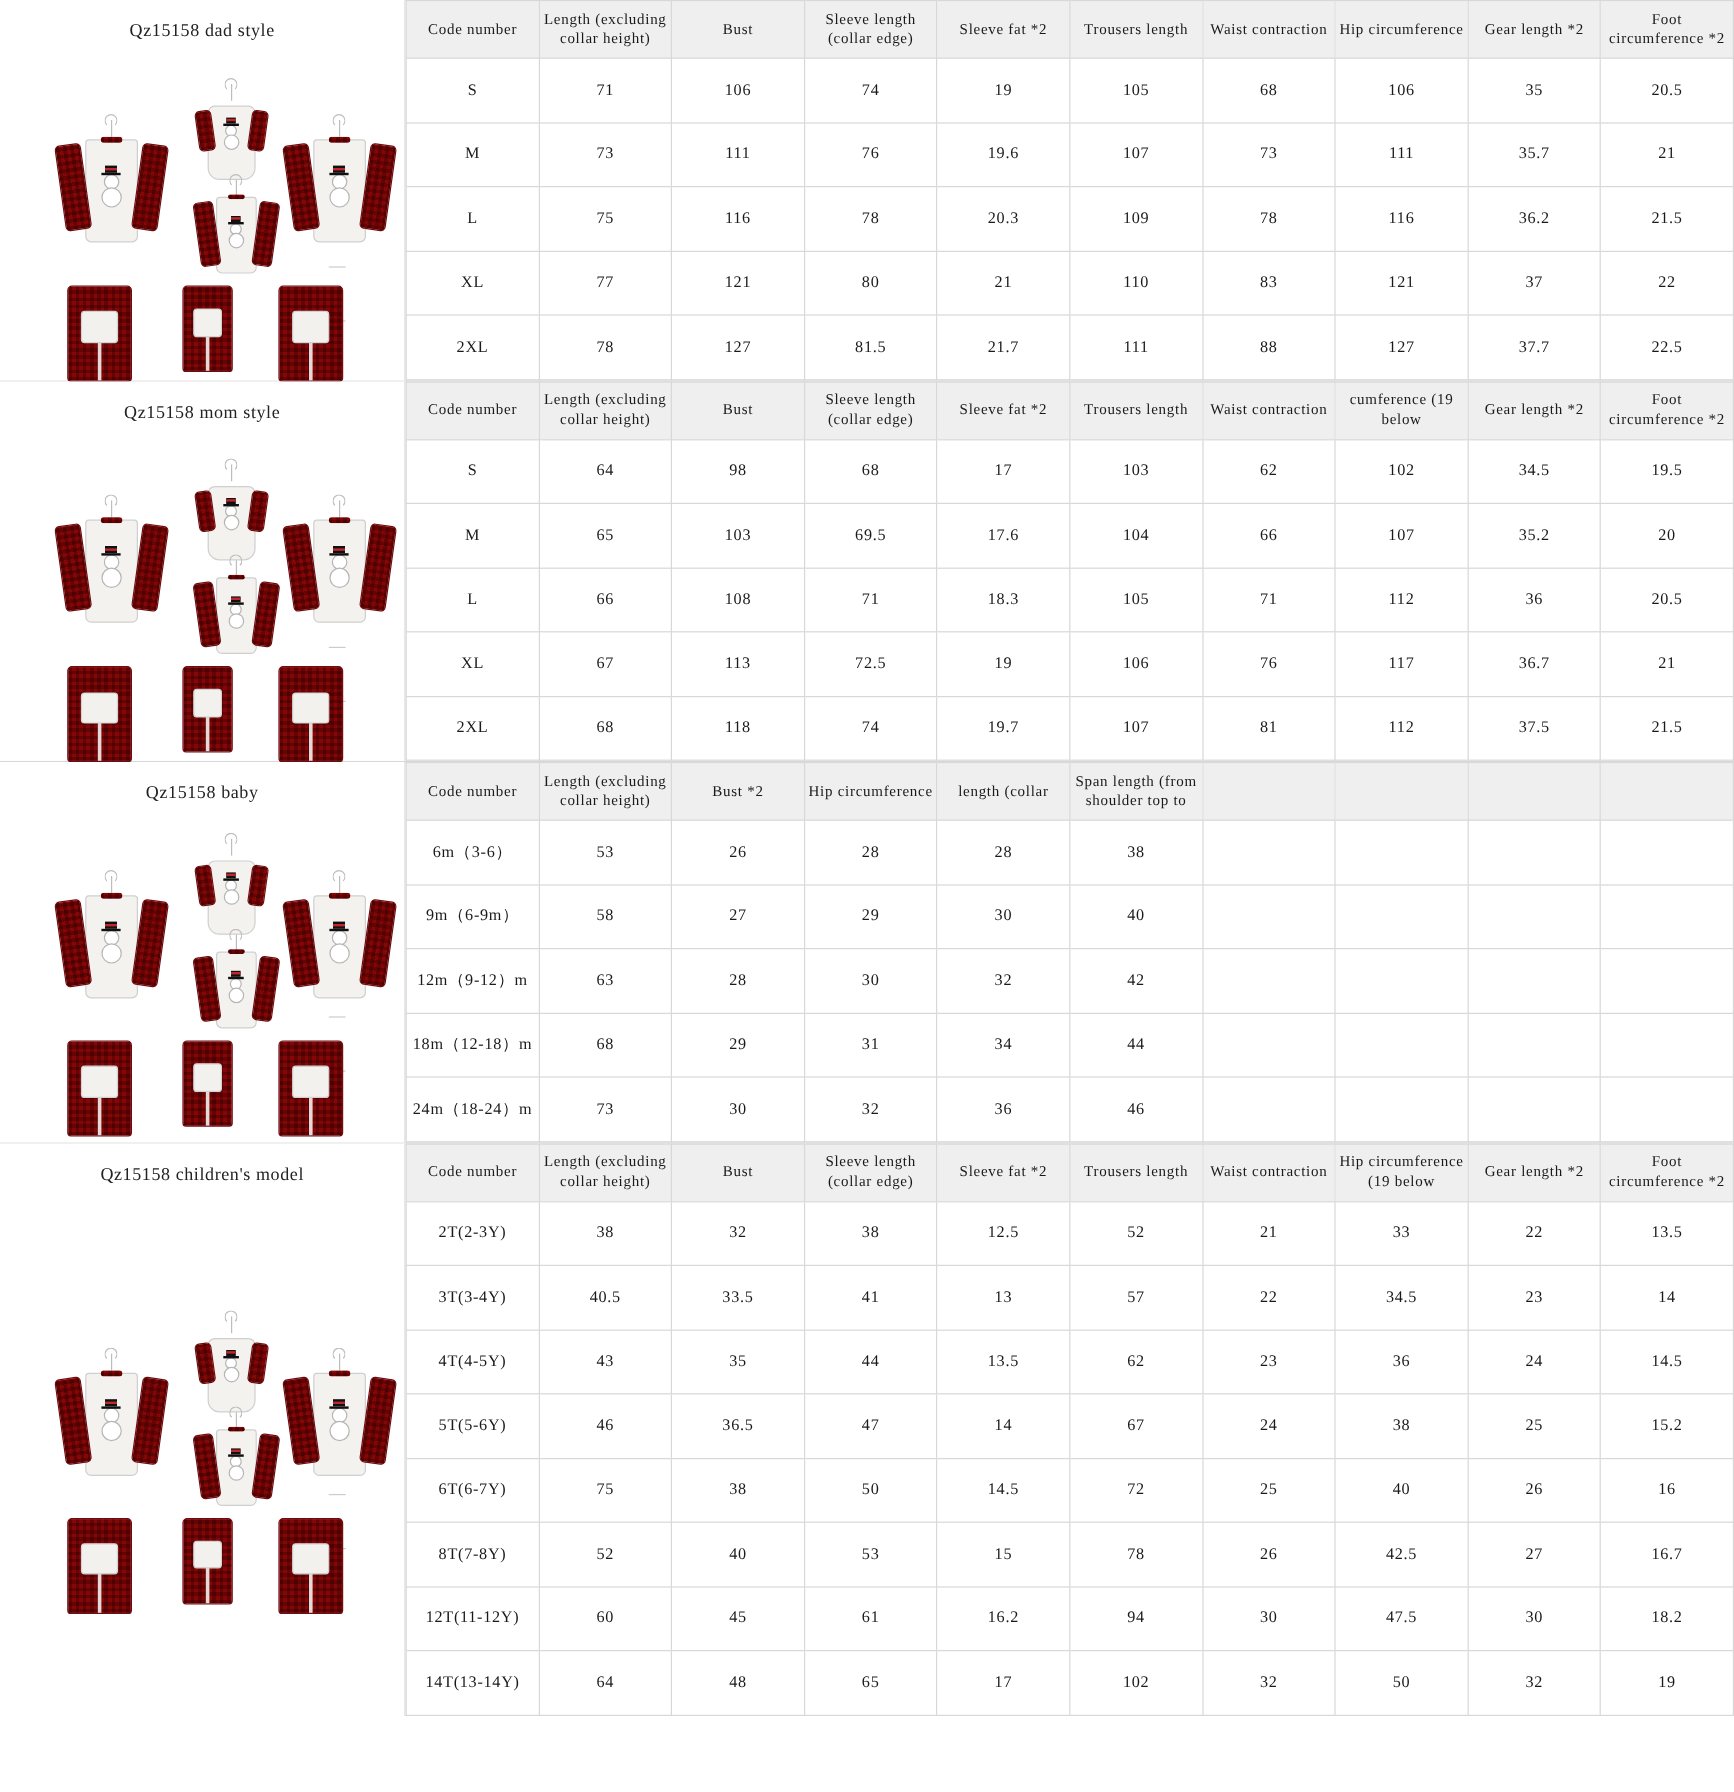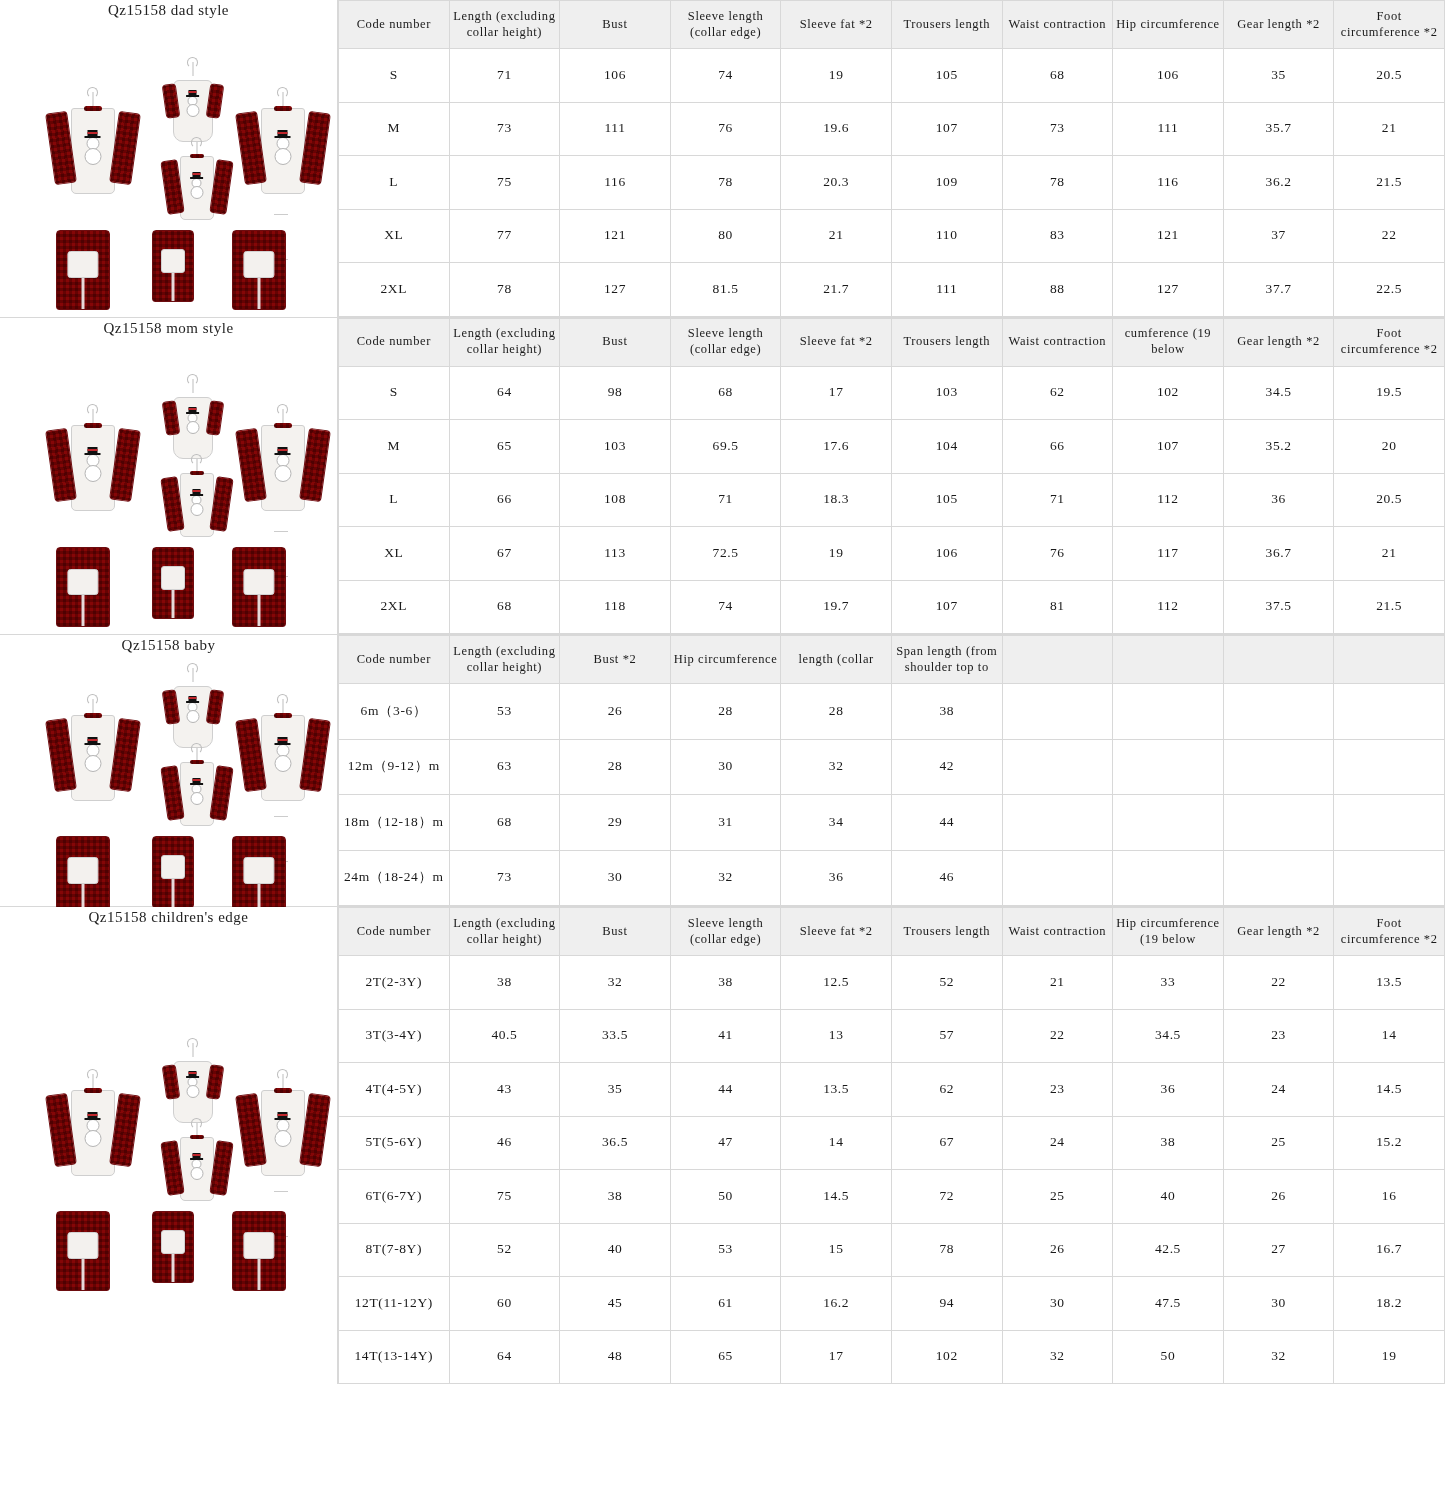--- a/index.html
+++ b/index.html
@@ -33,21 +33,21 @@
     flex-direction: column;
     align-items: center;
     background: #ffffff;
     position: relative;
   }
   .label-title {
     font-size: 15px;
     color: #222;
     letter-spacing: 0.5px;
     text-align: center;
-    padding-top: 2px;
+    padding-top: 18px;
     padding-bottom: 8px;
     width: 100%;
   }
   .img-wrap {
     flex: 1 1 auto;
     display: flex;
     align-items: center;
     justify-content: center;
     width: 100%;
     padding: 4px 0 10px 0;
@@ -647,20 +647,32 @@
           <td>26</td>
           <td>28</td>
           <td>28</td>
           <td>38</td>
           <td class="empty"></td>
           <td class="empty"></td>
           <td class="empty"></td>
           <td class="empty"></td>
         </tr>
         <tr>
+          <td class="code">9m（6-9m）</td>
+          <td>58</td>
+          <td>27</td>
+          <td>29</td>
+          <td>30</td>
+          <td>40</td>
+          <td class="empty"></td>
+          <td class="empty"></td>
+          <td class="empty"></td>
+          <td class="empty"></td>
+        </tr>
+        <tr>
           <td class="code">12m（9-12）m</td>
           <td>63</td>
           <td>28</td>
           <td>30</td>
           <td>32</td>
           <td>42</td>
           <td class="empty"></td>
           <td class="empty"></td>
           <td class="empty"></td>
           <td class="empty"></td>
@@ -688,21 +700,21 @@
           <td class="empty"></td>
           <td class="empty"></td>
           <td class="empty"></td>
         </tr>
       </tbody>
     </table>
   </div>
 
   <div class="block">
     <div class="label-col">
-      <div class="label-title">Qz15158 children's edge</div>
+      <div class="label-title">Qz15158 children's model</div>
       <div class="img-wrap">
         <div class="pj-scene">
           <div class="rail" style="top:60px;"></div>
           <div class="rail" style="top:105px;"></div>
           <div class="rail" style="top:150px;"></div>
           <div class="rail" style="top:195px;"></div>
           <div class="top" style="left:6px; top:45px; width:86px; height:92px;">
             <div class="hanger" style="top:-12px;"></div>
             <div class="body" style="top:4px; width:44px; height:86px;"></div>
             <div class="collar" style="width:18px; height:5px; top:2px;"></div>

